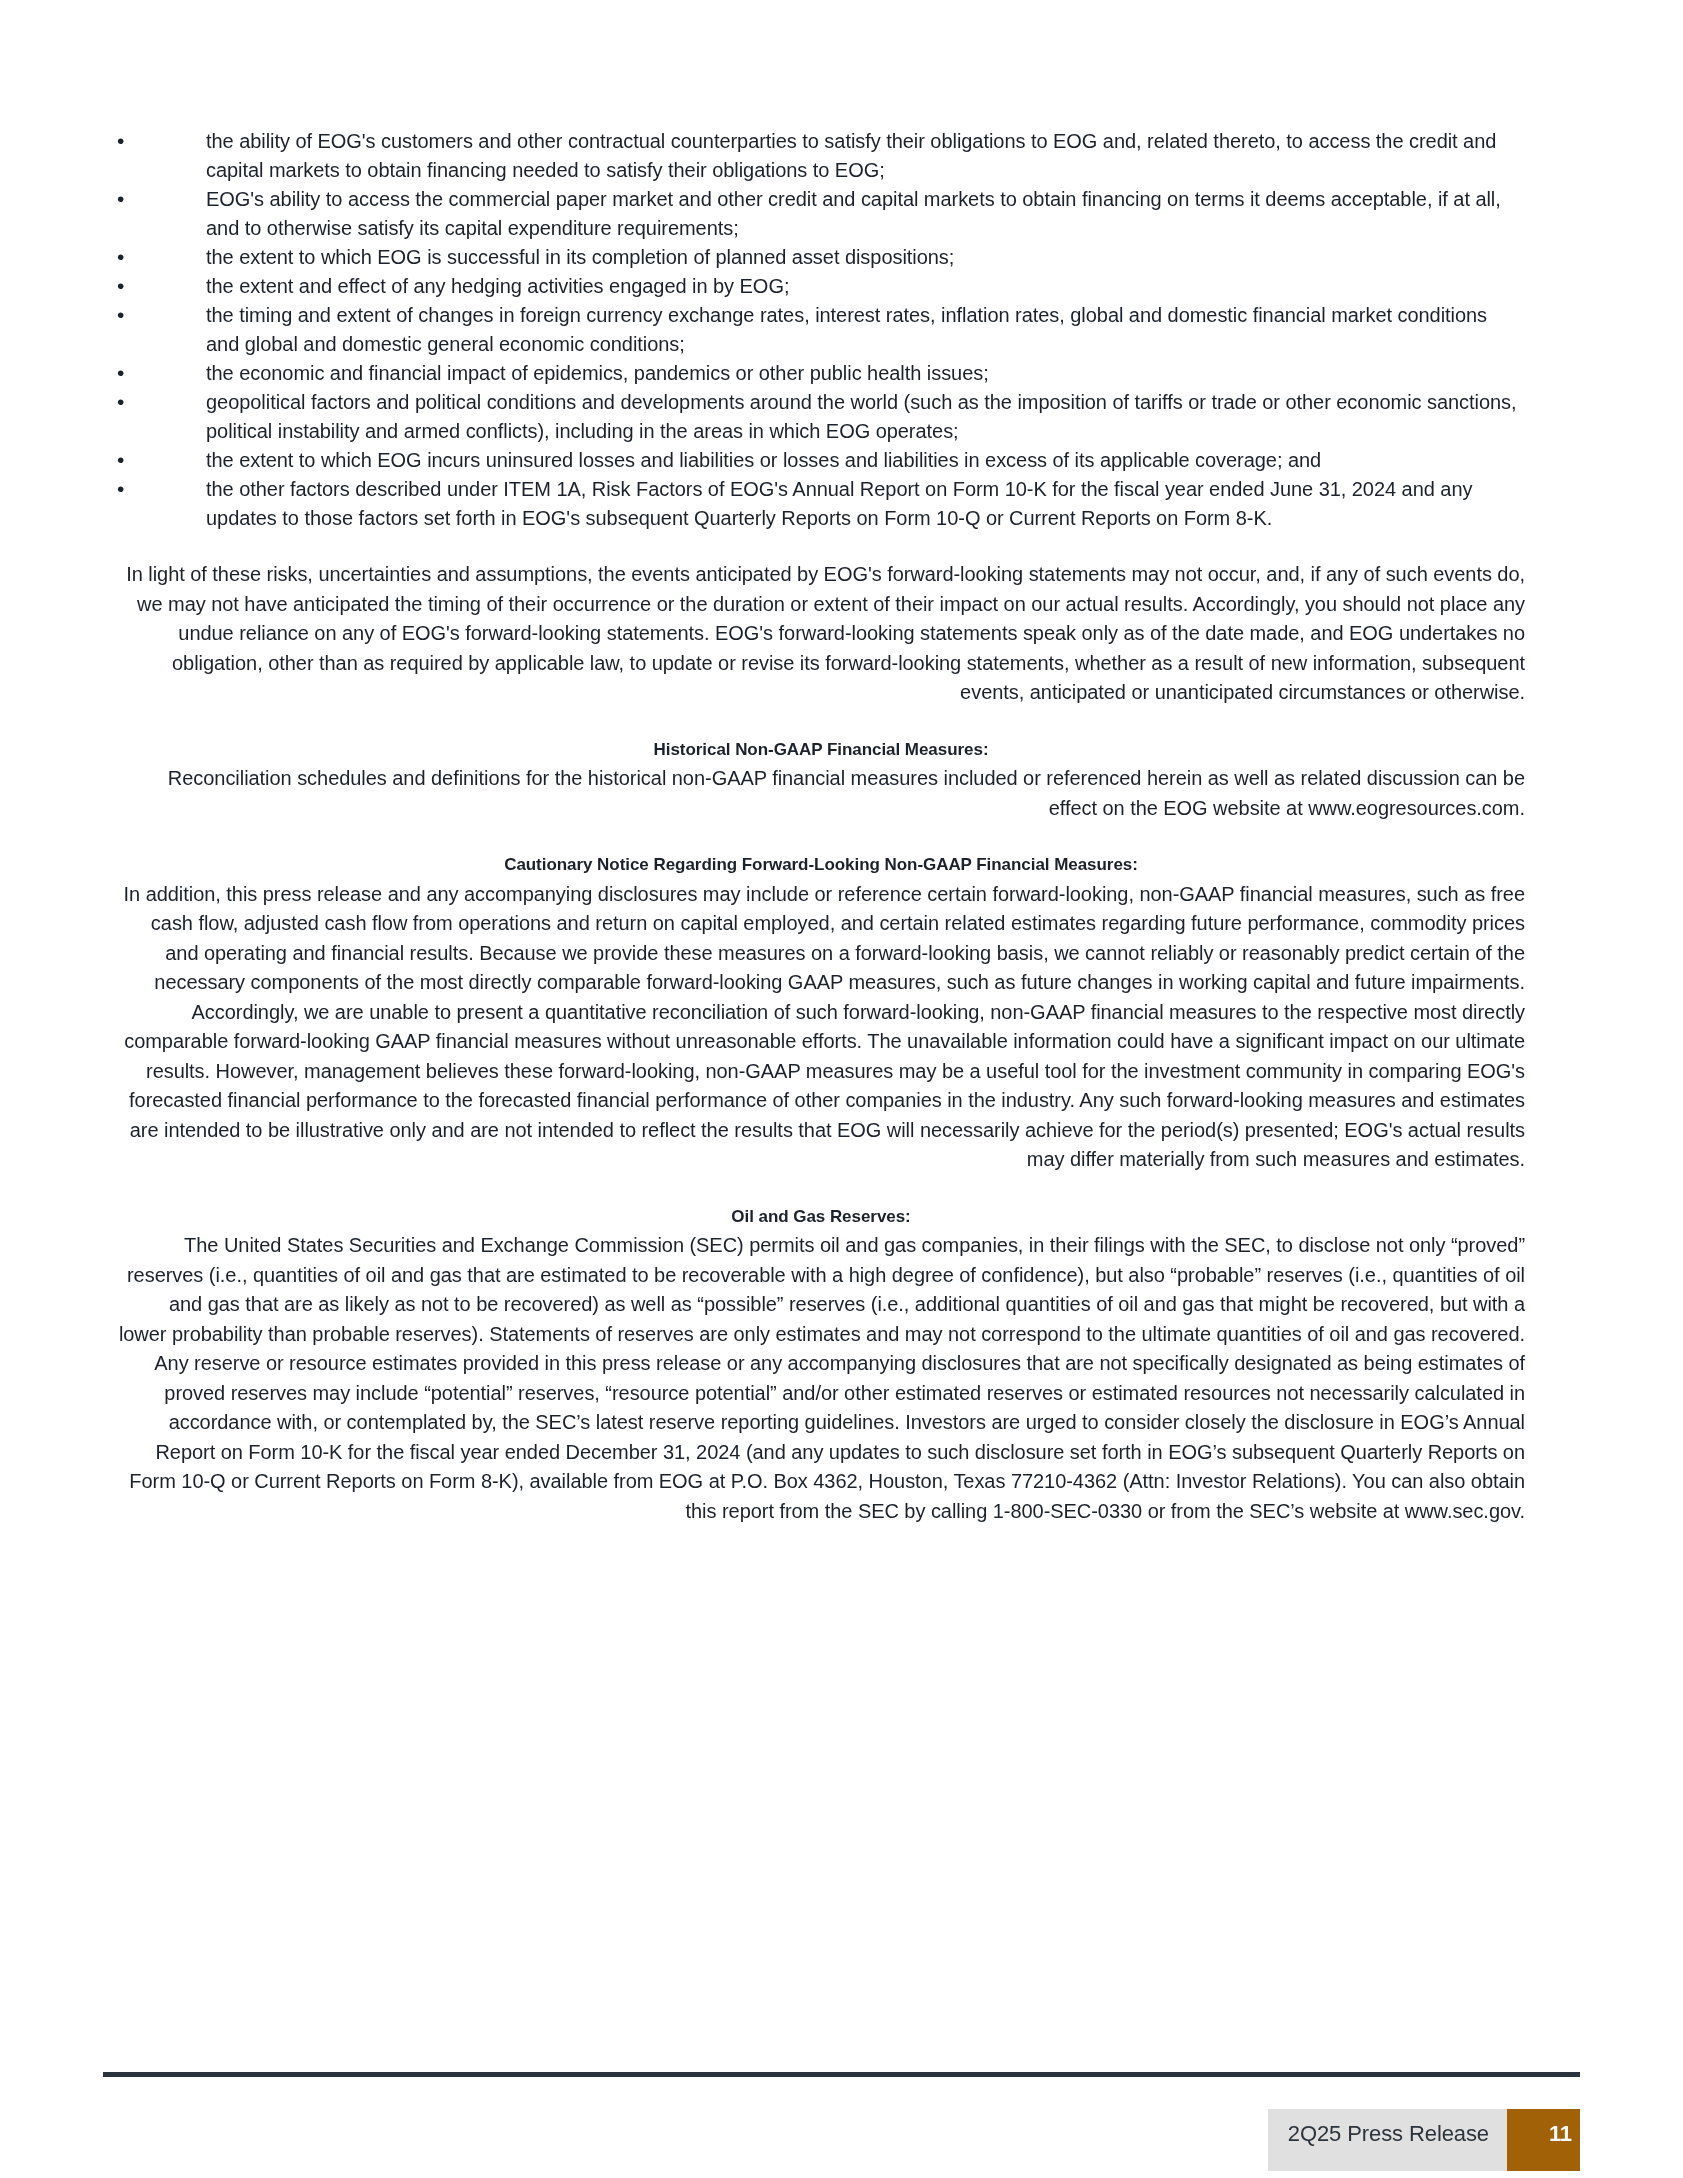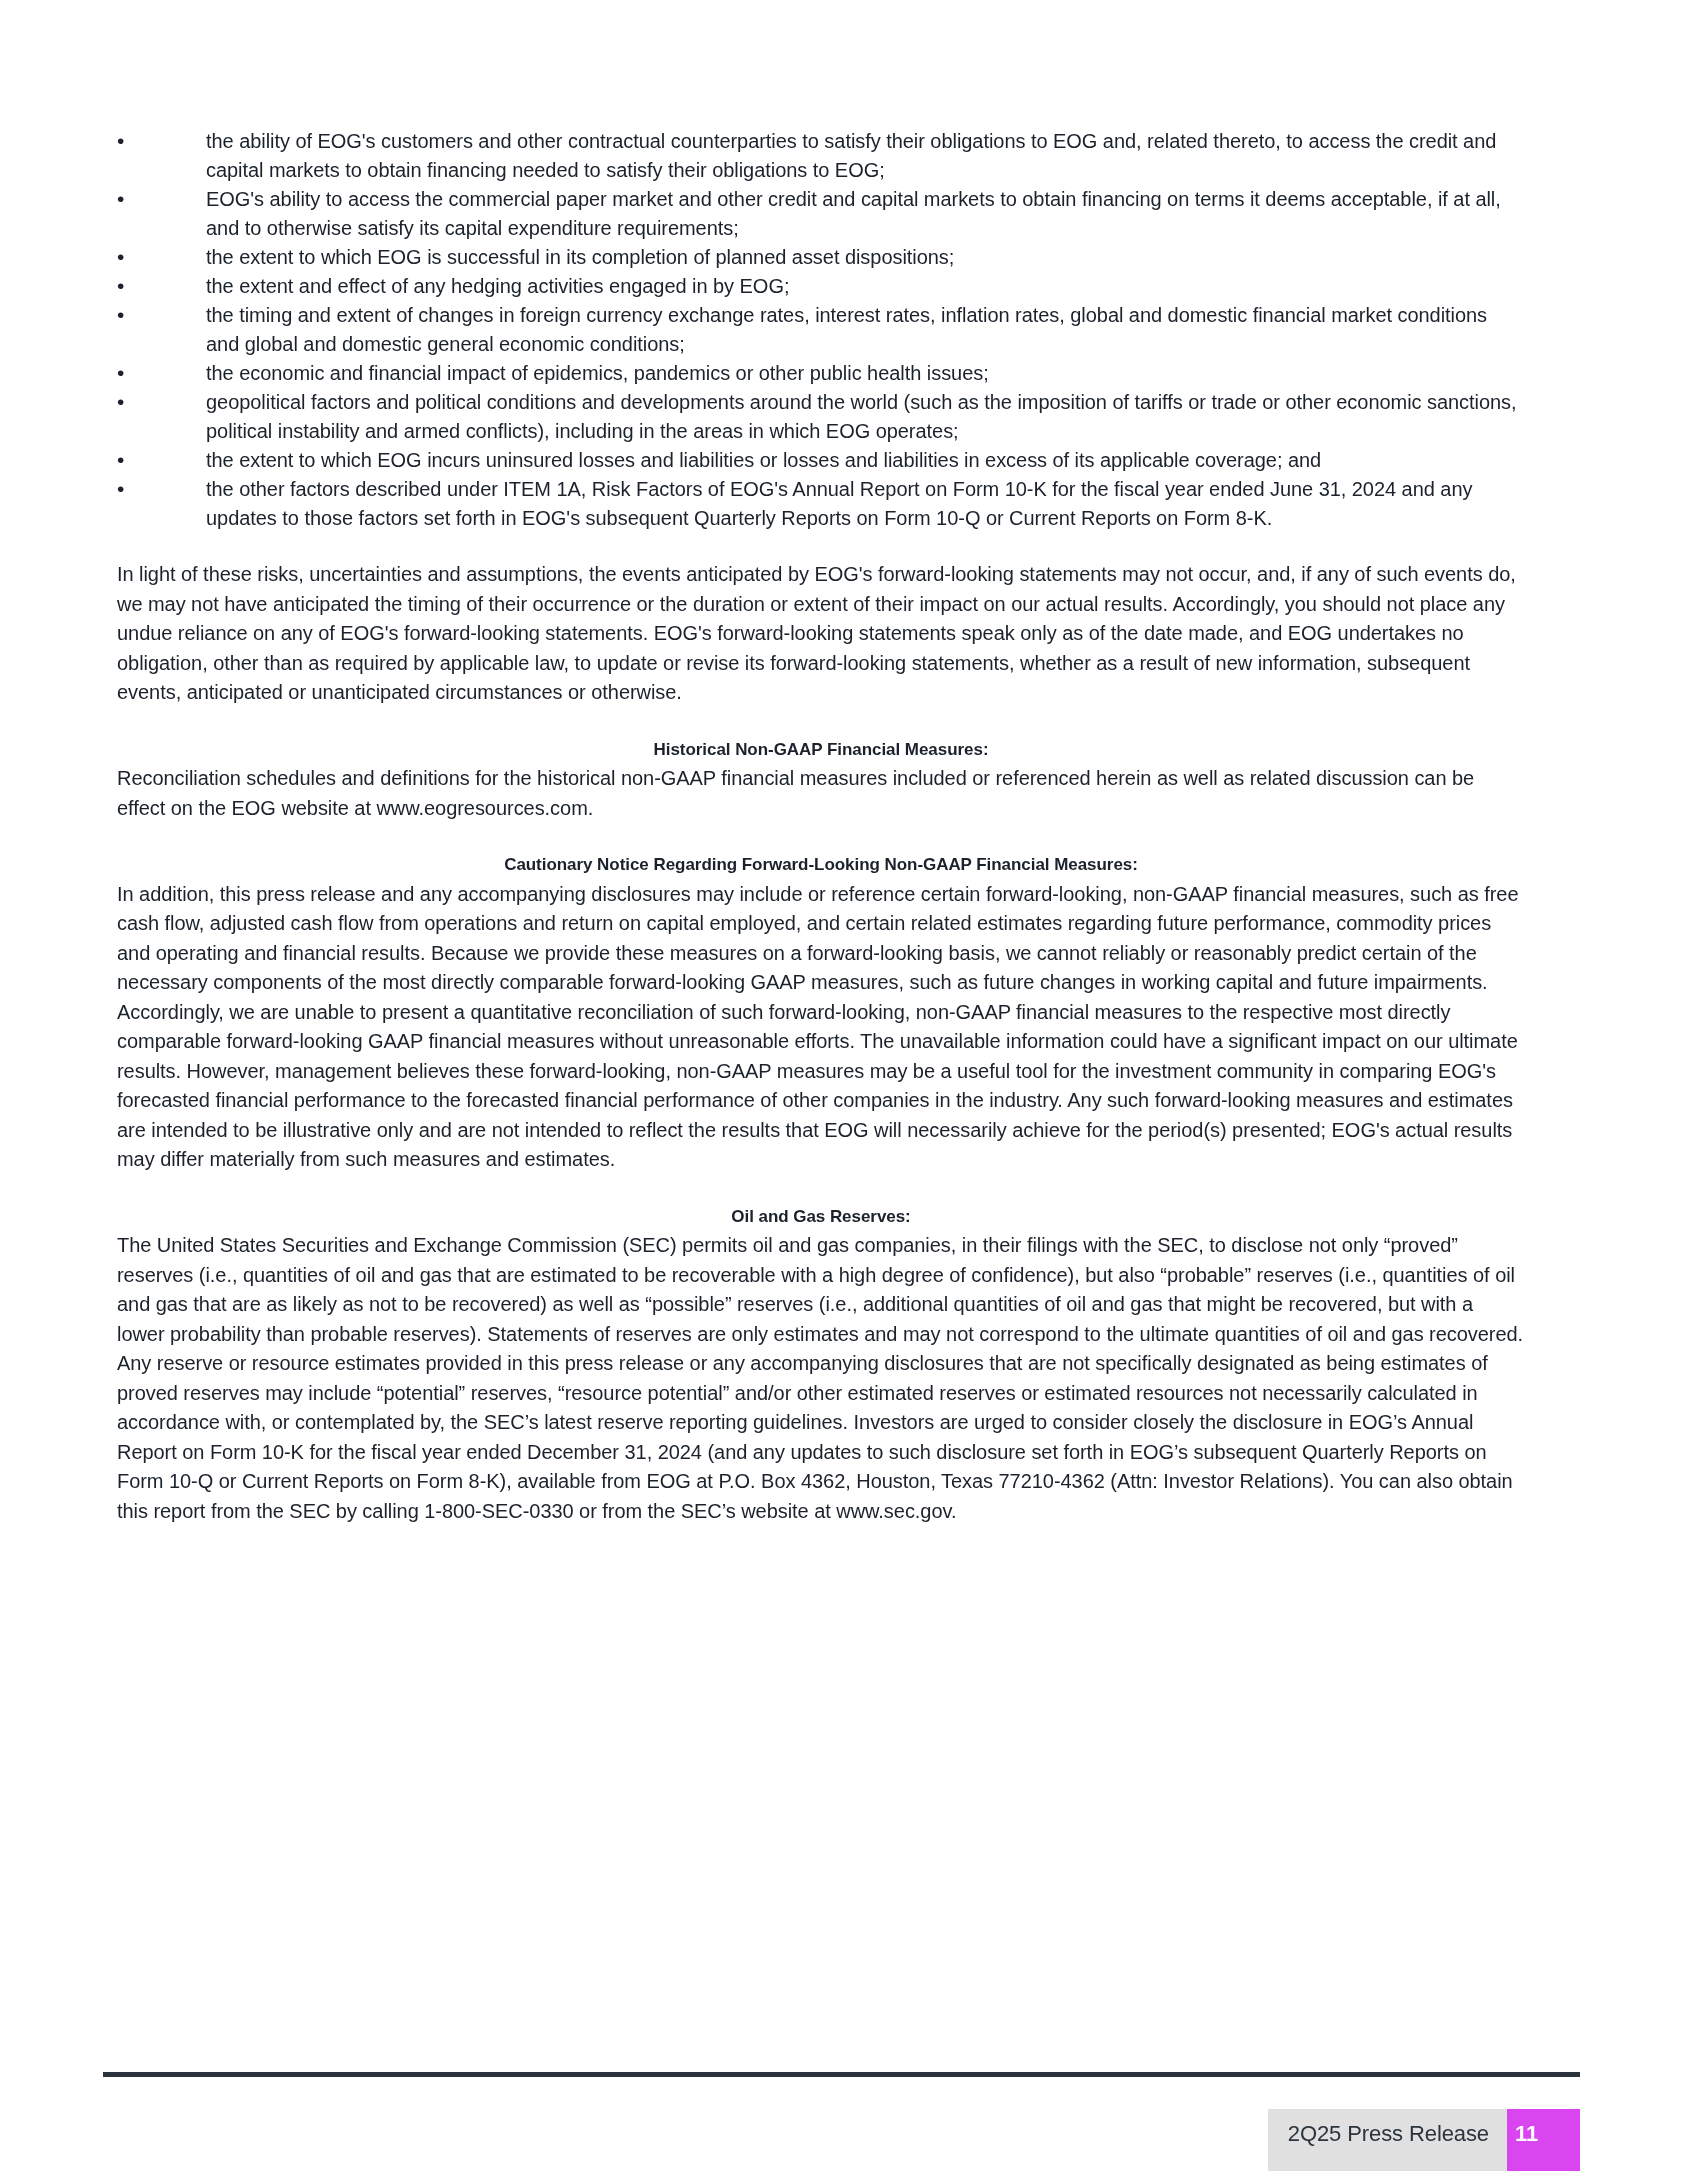--- a/index.html
+++ b/index.html
@@ -50,21 +50,21 @@
     line-height: 29px;
     color: #1b222b;
   }
 
   
   .para {
     font-size: 20px;
     line-height: 29.5px;
     letter-spacing: -0.05px;
     margin: 0;
-    text-align: left;
+    text-align: right;
   }
   .block {
     margin-top: 27px;
   }
   .section-heading {
     font-size: 17px;
     line-height: 29.5px;
     font-weight: bold;
     letter-spacing: -0.05px;
     margin: 0;
@@ -91,27 +91,27 @@
   .footer-label {
     background: #e0e0e0;
     color: #2b333c;
     font-size: 22px;
     line-height: 50px;
     padding: 0 18px 0 20px;
     white-space: nowrap;
     letter-spacing: -0.1px;
   }
   .footer-pagenum {
-    background: #d946ef;
+    background: #a16207;
     color: #ffffff;
     font-size: 22px;
     font-weight: bold;
     line-height: 50px;
     min-width: 57px;
-    text-align: left;
+    text-align: right;
     padding: 0 8px;
     letter-spacing: -0.1px;
   }
 </style>
 </head>
 <body>
 
 <div class="page">
 
   <div class="content">

